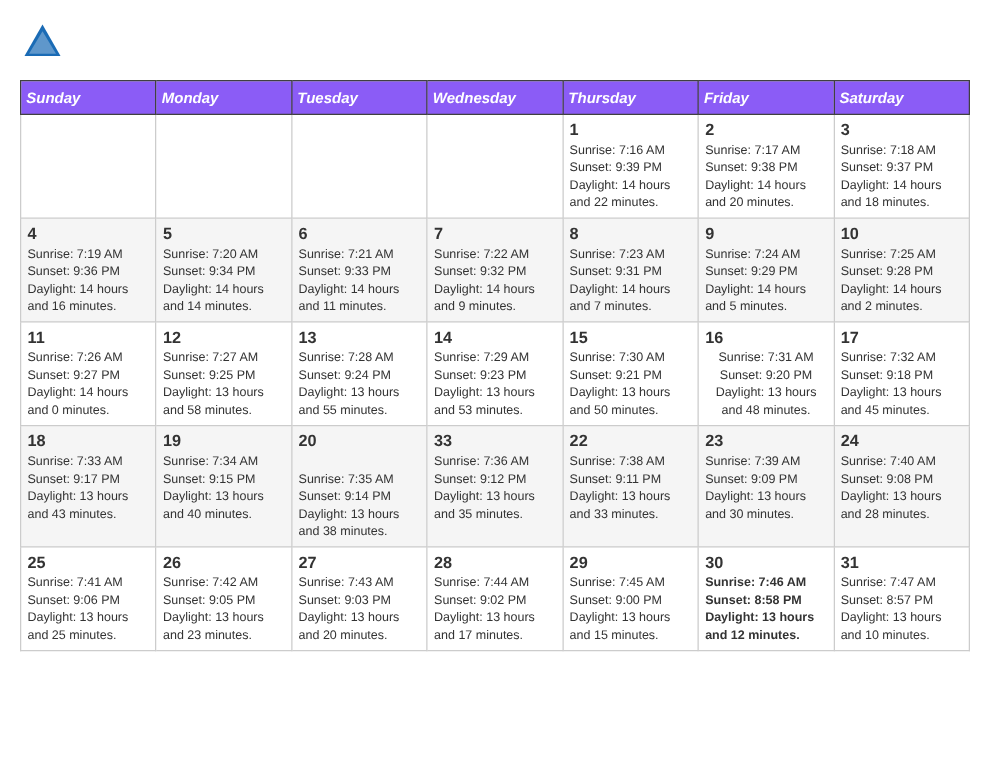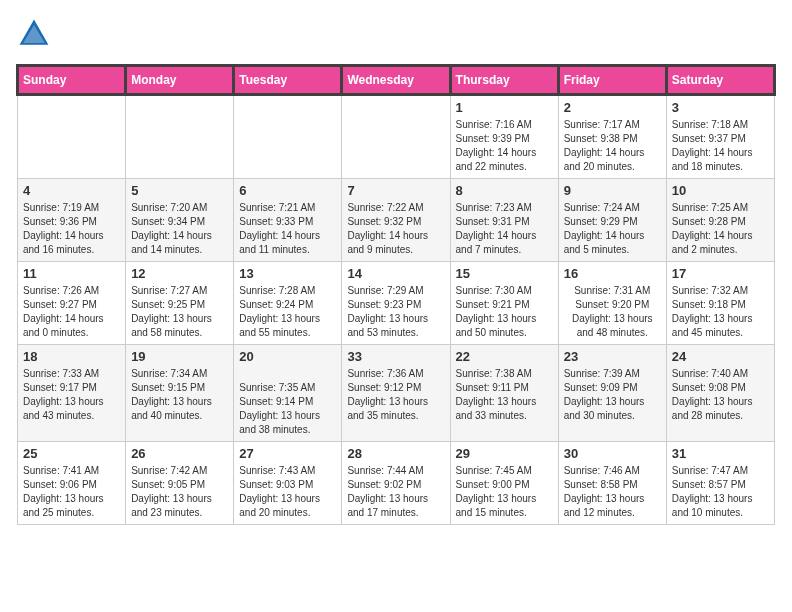--- a/index.html
+++ b/index.html
@@ -43,26 +43,27 @@
     .location {
       font-size: 16px;
       color: #555;
     }
     .calendar {
       width: 100%;
       border-collapse: collapse;
       font-size: 11px;
     }
     .calendar thead th {
-      background: #ec4899;
+      background: #8b5cf6;
       color: #fff;
       padding: 6px 4px;
       text-align: left;
       font-size: 12px;
-      border: 3px solid #404040;
+      border: 1px solid #404040;
+      font-style: italic;
     }
     .calendar tbody td {
       border: 1px solid #ccc;
       vertical-align: top;
       padding: 4px 5px;
       width: 108px;
       min-height: 80px;
       background: #fff;
     }
     .calendar tbody tr:nth-child(even) td {
@@ -327,21 +328,21 @@
         </td>
         <td>
           <div class="day-num">29</div>
           <div class="day-info" style="white-space: pre-line;">Sunrise: 7:45 AM
 Sunset: 9:00 PM
 Daylight: 13 hours
 and 15 minutes.</div>
         </td>
         <td>
           <div class="day-num">30</div>
-          <div class="day-info" style="white-space: pre-line;">Sunrise: 7:46 AM
+          <div class="day-info" style="white-space: pre-line; font-weight: bold;">Sunrise: 7:46 AM
 Sunset: 8:58 PM
 Daylight: 13 hours
 and 12 minutes.</div>
         </td>
         <td>
           <div class="day-num">31</div>
           <div class="day-info" style="white-space: pre-line;">Sunrise: 7:47 AM
 Sunset: 8:57 PM
 Daylight: 13 hours
 and 10 minutes.</div>

